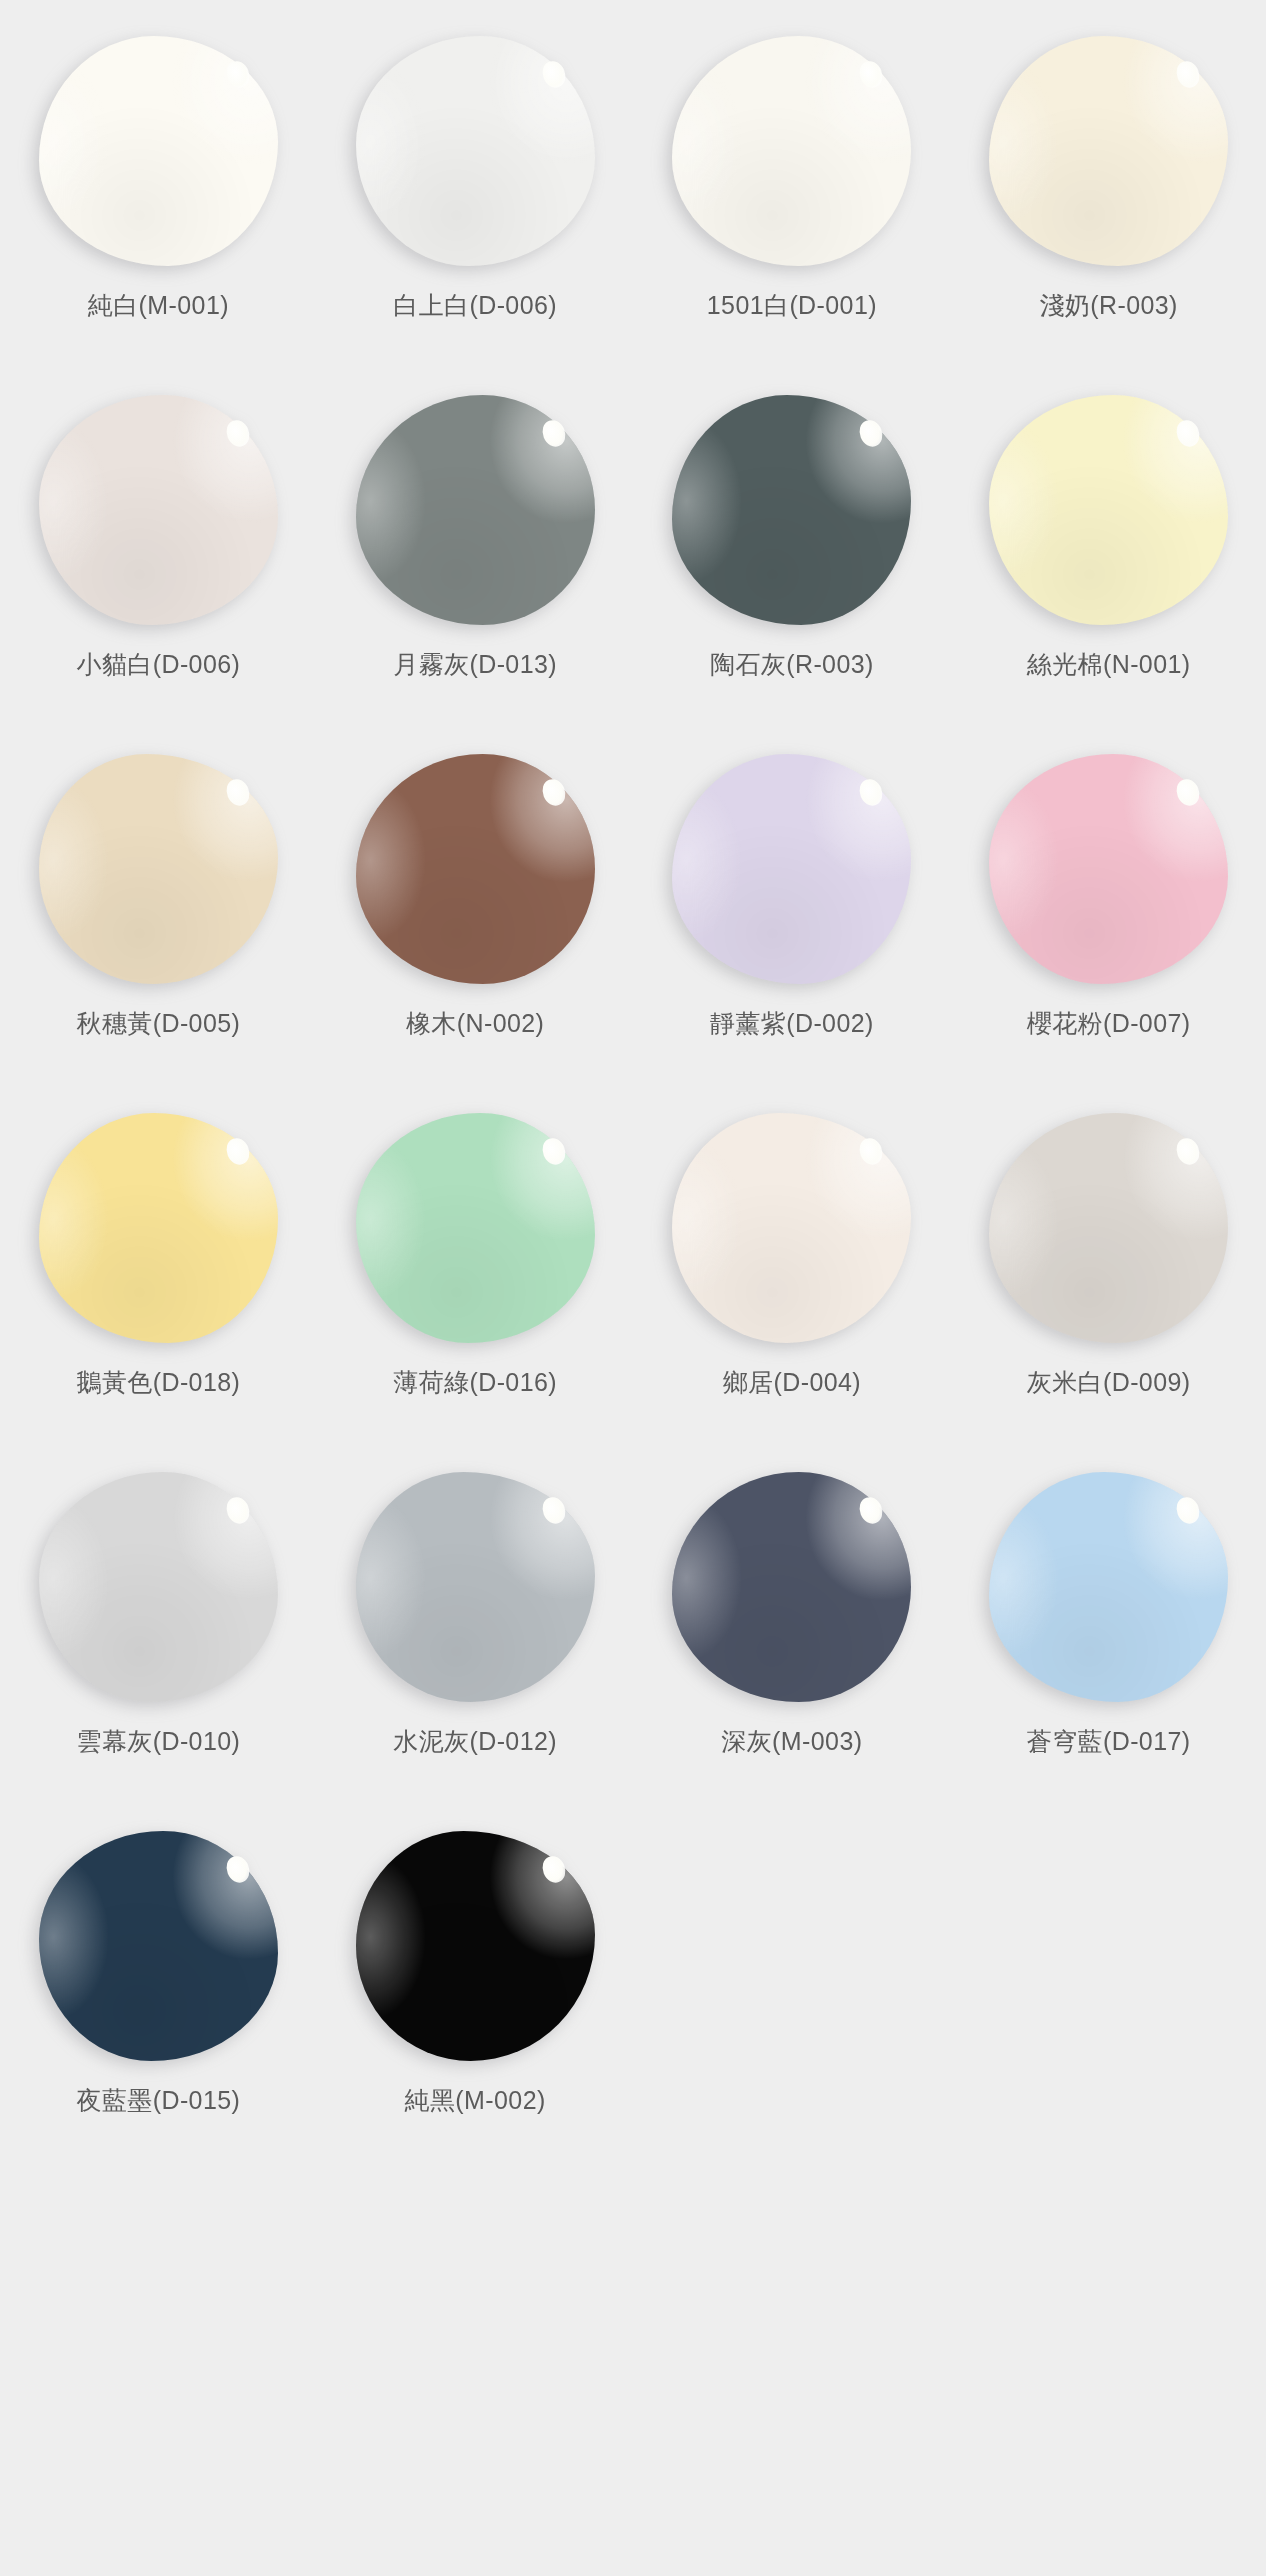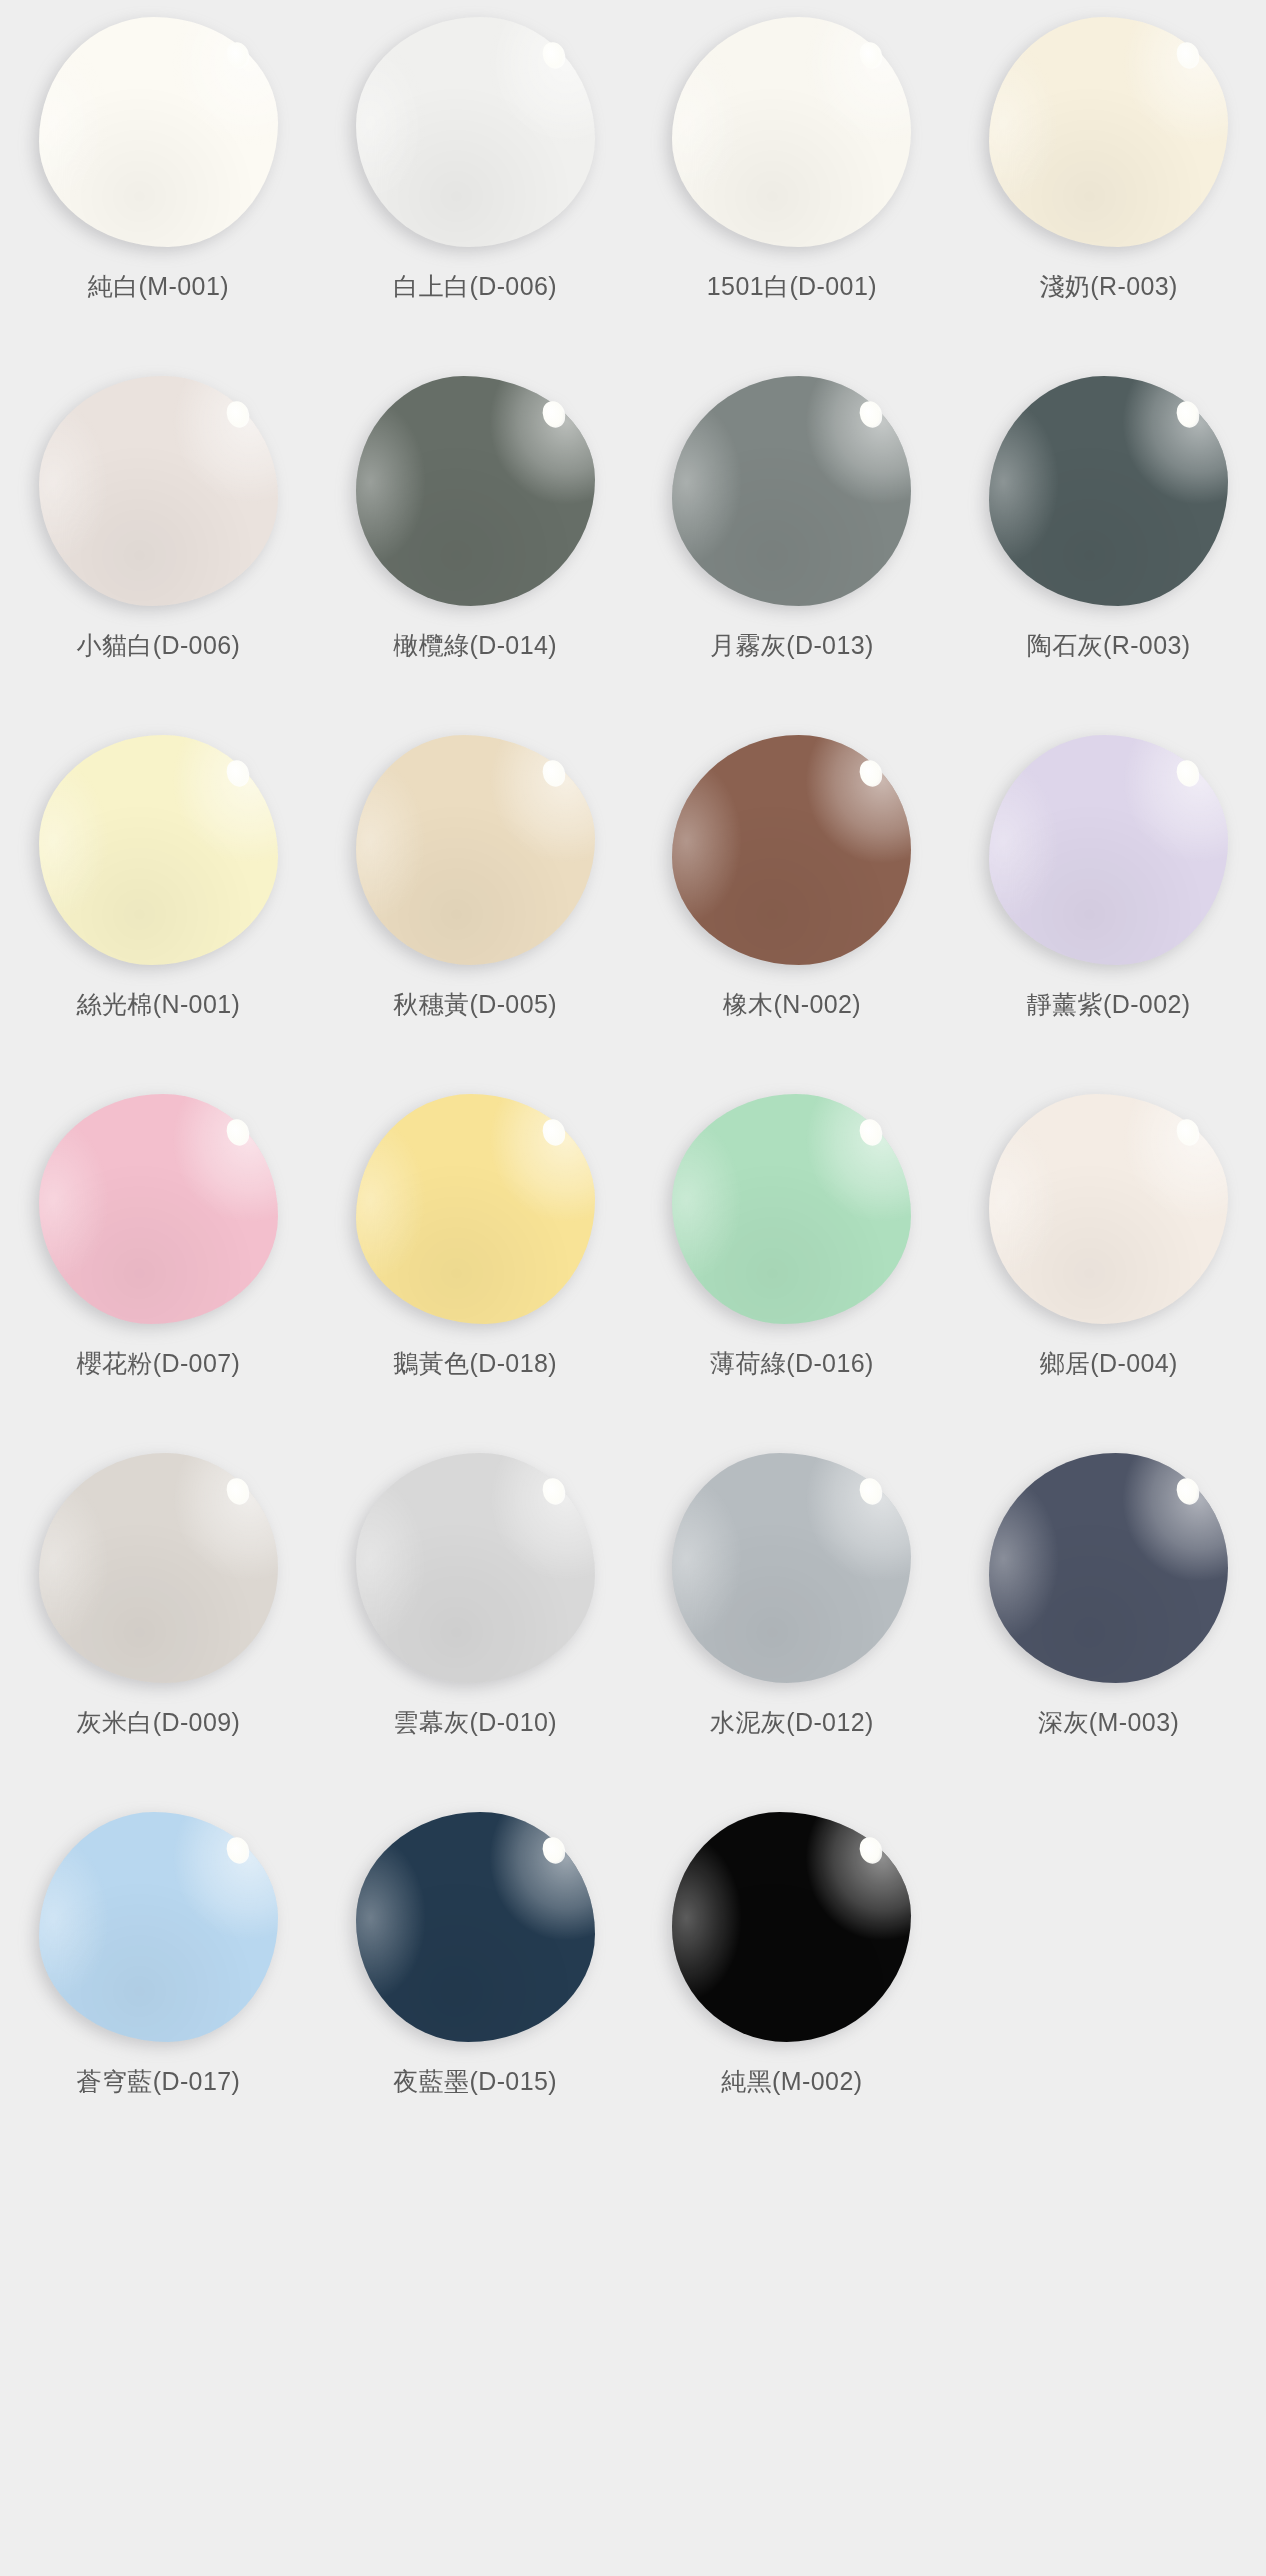--- a/index.html
+++ b/index.html
@@ -11,21 +11,21 @@
     height: 2576px;
     background: #eeeeee;
     font-family: "Liberation Sans", "DejaVu Sans", sans-serif;
     overflow: hidden;
   }
   #palette-grid {
     display: grid;
     grid-template-columns: repeat(4, 1fr);
     grid-template-rows: repeat(7, 359px);
     width: 1267px;
-    padding-top: 12px;
+    padding-top: 31px;
     box-sizing: border-box;
   }
   .swatch-cell {
     position: relative;
     display: flex;
     flex-direction: column;
     align-items: center;
     justify-content: flex-start;
   }
   .blob-wrap {
@@ -112,26 +112,20 @@
       <div class="swatch-label">淺奶(R-003)</div>
     </div>
     <div class="swatch-cell">
       <div class="blob-wrap">
         <div class="blob shape-b" title="小貓白(D-006)" style="background: rgb(234, 226, 221);"></div>
       </div>
       <div class="swatch-label">小貓白(D-006)</div>
     </div>
     <div class="swatch-cell">
       <div class="blob-wrap">
-        <div class="blob shape-c" title="橄欖綠(D-014)" style="background: rgb(102, 110, 103);"></div>
-      </div>
-      <div class="swatch-label">橄欖綠(D-014)</div>
-    </div>
-    <div class="swatch-cell">
-      <div class="blob-wrap">
         <div class="blob shape-d" title="月霧灰(D-013)" style="background: rgb(126, 134, 132);"></div>
       </div>
       <div class="swatch-label">月霧灰(D-013)</div>
     </div>
     <div class="swatch-cell">
       <div class="blob-wrap">
         <div class="blob shape-a" title="陶石灰(R-004)" style="background: rgb(81, 94, 95);"></div>
       </div>
       <div class="swatch-label">陶石灰(R-003)</div>
     </div>

